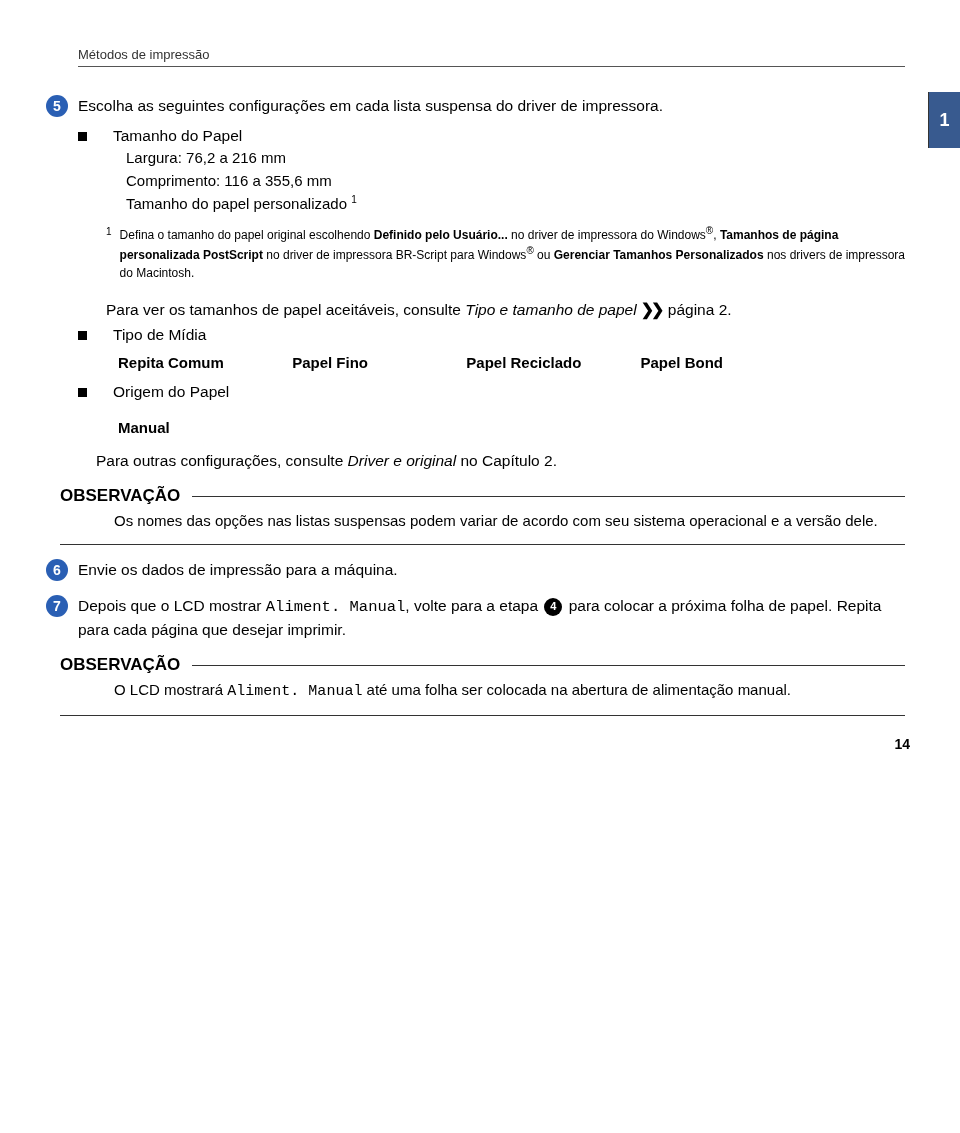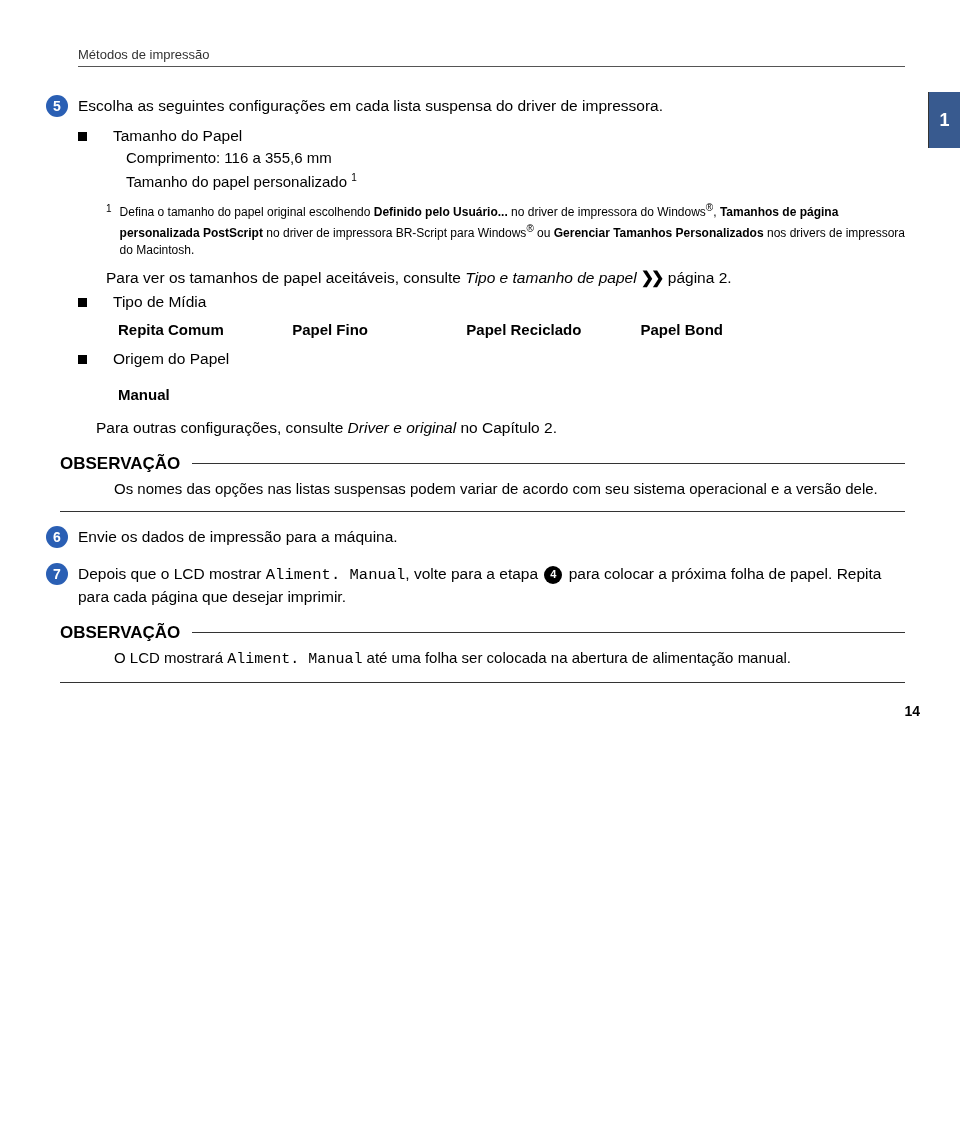--- a/index.html
+++ b/index.html
@@ -116,21 +116,21 @@
   }
   .sup1 { font-size: 10px; vertical-align: super; }
   .reg { font-size: 10px; vertical-align: super; }
   .italic { font-style: italic; }
   .bold { font-weight: bold; }
   .mono { font-family: "Courier New", monospace; }
   .para-text {
     margin-left: 28px;
     font-size: 15.5px;
     line-height: 1.45;
-    margin-top: 6px;
+    margin-top: 16px;
   }
   .media-grid {
     margin-left: 40px;
     margin-top: 10px;
     font-size: 15px;
     font-weight: bold;
   }
   .media-grid span { display: inline-block; }
   .note-header {
     display: flex;
@@ -160,21 +160,21 @@
     margin: 12px 0 14px 0;
   }
   .dbl-arrow {
     font-weight: bold;
     letter-spacing: -3px;
     font-size: 16px;
     margin: 0 2px 0 4px;
   }
   .page-num {
     position: absolute;
-    right: 40px;
+    right: 50px;
     bottom: 18px;
     font-size: 14px;
     font-weight: bold;
   }
   .step-margin-neg { margin-left: -32px; }
 </style>
 </head>
 <body>
 
 <div class="page">
@@ -185,20 +185,21 @@
 
   <div class="step-row step-margin-neg">
     <span class="step-num">5</span>
     <div class="step-body">Escolha as seguintes configurações em cada lista suspensa do driver de impressora.</div>
   </div>
 
   <div class="bullet-row" style="margin-left:0;">
     <span class="bullet-sq"></span>
     <span>Tamanho do Papel</span>
   </div>
+  <div class="sub-indent">Largura: 76,2 a 216 mm</div>
   <div class="sub-indent">Comprimento: 116 a 355,6 mm</div>
   <div class="sub-indent">
     <span>Tamanho do papel personalizado</span>
     <span class="sup1">1</span>
   </div>
 
   <div class="footnote-row">
     <span class="footnote-mark">1</span>
     <div class="footnote-body">
       <span>Defina o tamanho do papel original escolhendo </span><span class="bold">Definido pelo Usuário...</span><span> no driver de impressora do Windows</span><span class="reg">®</span><span>, </span><span class="bold">Tamanhos de página personalizada PostScript</span><span> no driver de impressora BR-Script para Windows</span><span class="reg">®</span><span> ou </span><span class="bold">Gerenciar Tamanhos Personalizados</span><span> nos drivers de impressora do Macintosh.</span>

